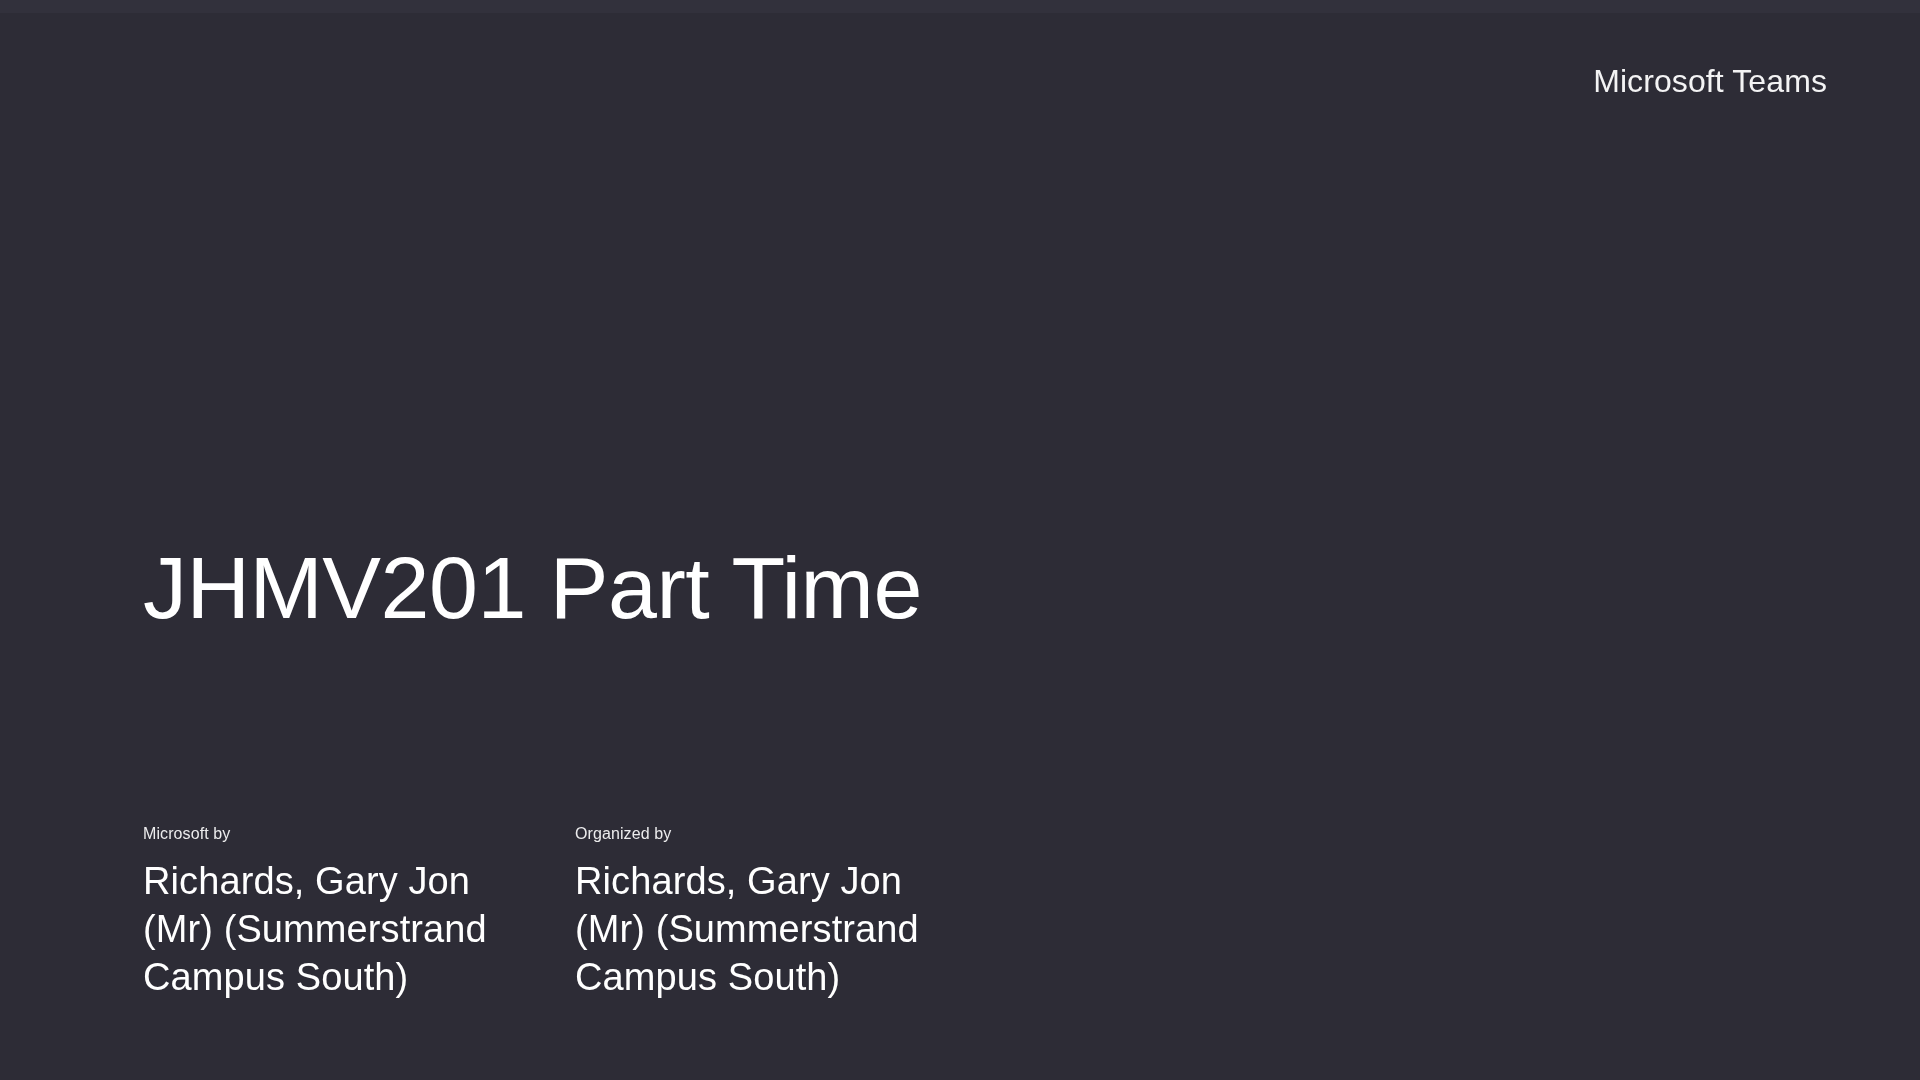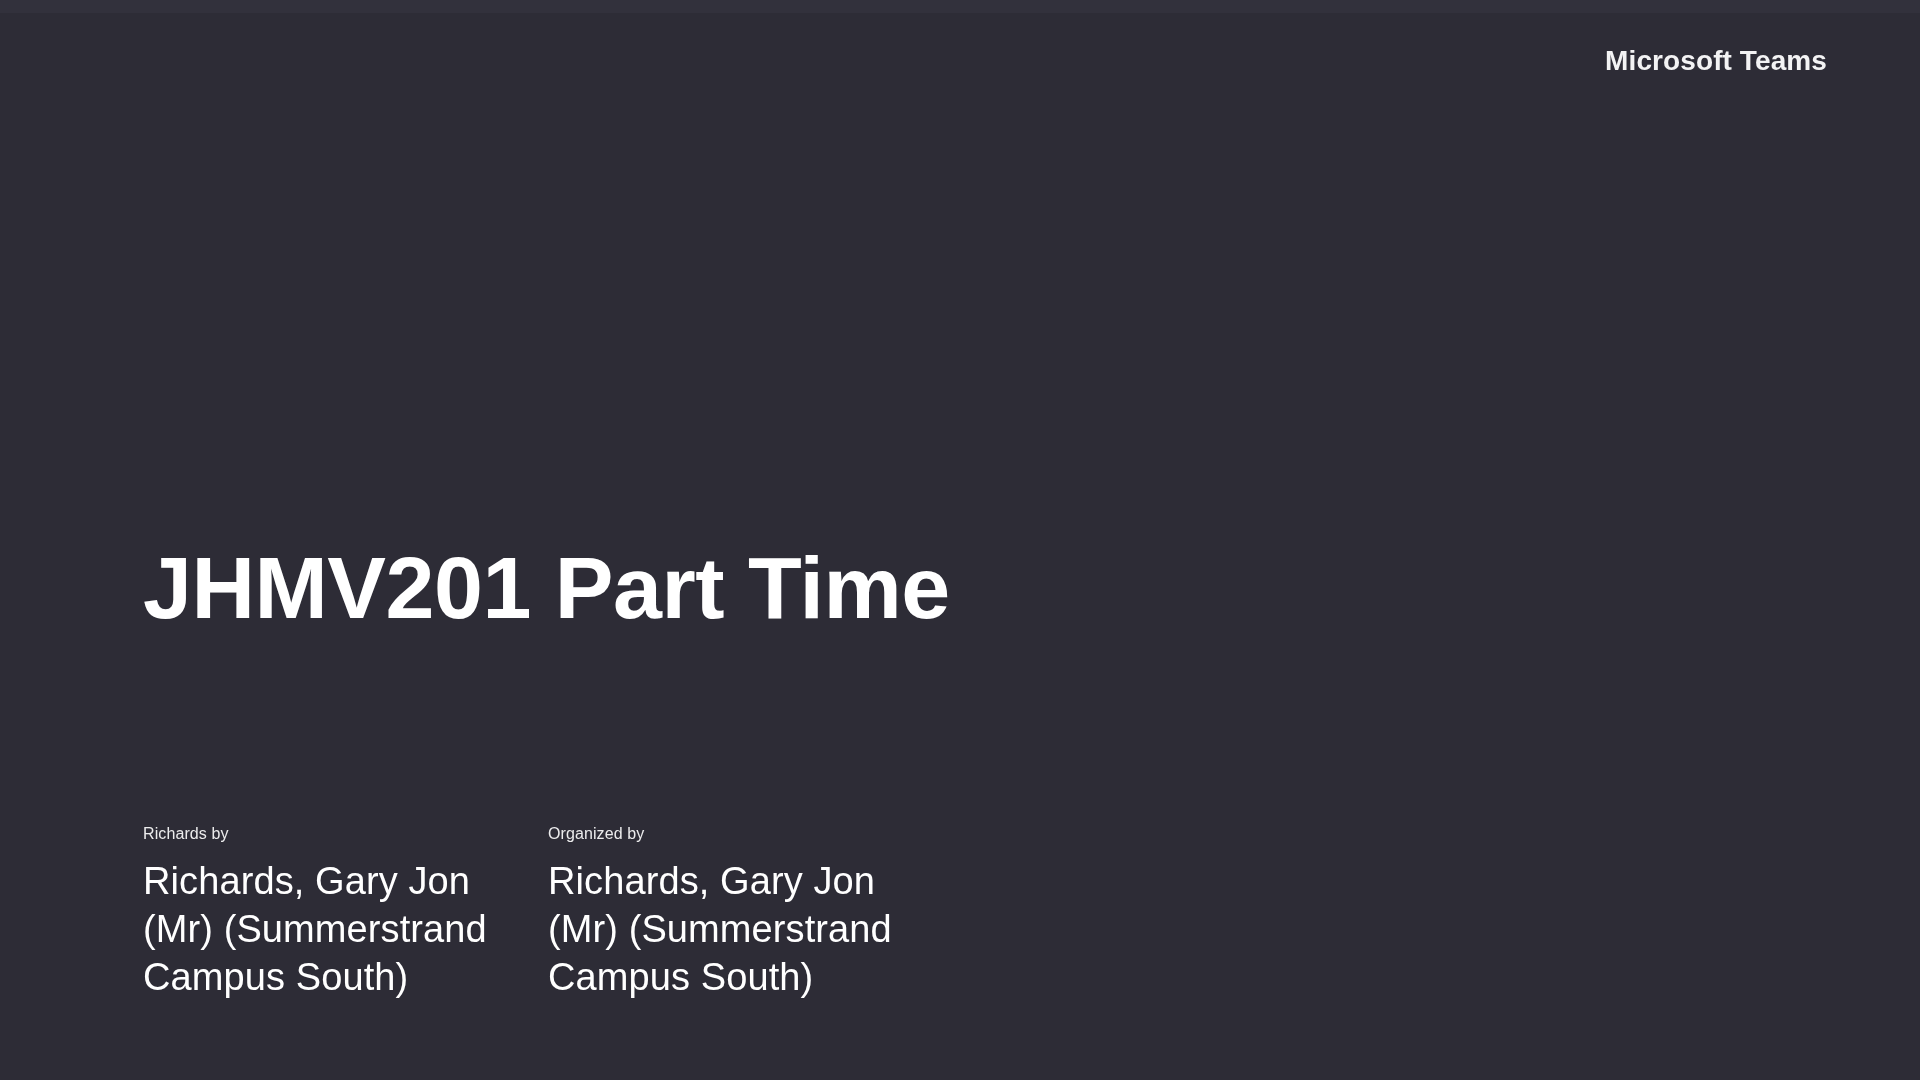--- a/index.html
+++ b/index.html
@@ -29,36 +29,36 @@
     position: absolute;
     top: 0;
     left: 0;
     width: 1920px;
     height: 13px;
     background: #32313c;
   }
 
   .brand {
     position: absolute;
-    top: 44px;
+    top: 62px;
     right: 93px;
-    font-size: 28px;
-    font-weight: 700;
+    font-size: 32px;
+    font-weight: 400;
     letter-spacing: 0.1px;
     color: #f3f3f4;
     white-space: nowrap;
     line-height: 1.2;
   }
 
   .title {
     position: absolute;
     left: 143px;
     top: 483px;
     font-size: 88px;
-    font-weight: 700;
+    font-weight: 400;
     letter-spacing: -0.5px;
     color: #ffffff;
     line-height: 1.05;
     white-space: nowrap;
   }
 
   .timestamp {
     position: absolute;
     left: 143px;
     top: 713px;
@@ -78,21 +78,21 @@
     flex-direction: row;
     align-items: flex-start;
   }
 
   .credit-col {
     width: 385px;
     flex: 0 0 385px;
   }
 
   .credit-col + .credit-col {
-    margin-left: 20px;
+    margin-left: 47px;
   }
 
   .credit-label {
     font-size: 16px;
     font-weight: 400;
     color: #ececed;
     line-height: 1.25;
     margin: 0 0 13px 0;
     letter-spacing: 0.1px;
   }
@@ -114,21 +114,21 @@
   <div class="top-band"></div>
 
   <div class="brand">Microsoft Teams</div>
 
   <h1 class="title">JHMV201 Part Time</h1>
 
 
   <div class="credits">
 
     <div class="credit-col">
-      <div class="credit-label">Richards by</div>
+      <div class="credit-label">Microsoft by</div>
       <div class="credit-name">Richards, Gary Jon (Mr) (Summerstrand Campus South)</div>
     </div>
 
     <div class="credit-col">
       <div class="credit-label">Organized by</div>
       <div class="credit-name">Richards, Gary Jon (Mr) (Summerstrand Campus South)</div>
     </div>
 
   </div>
 

